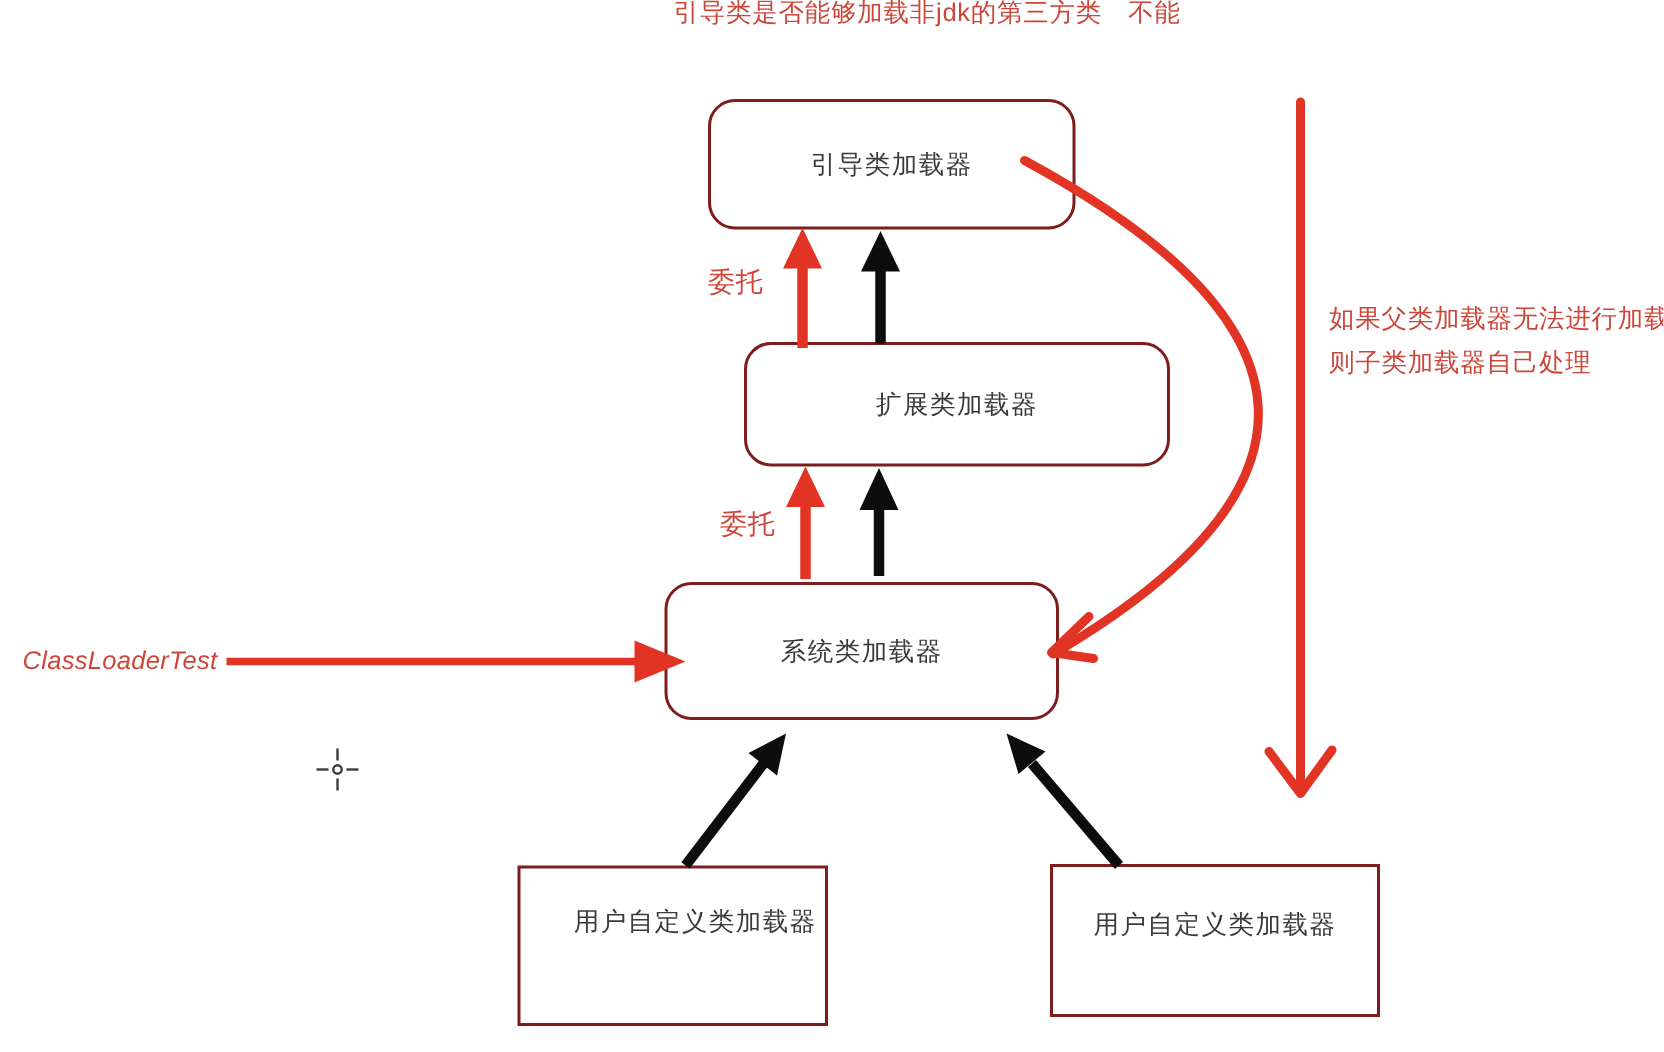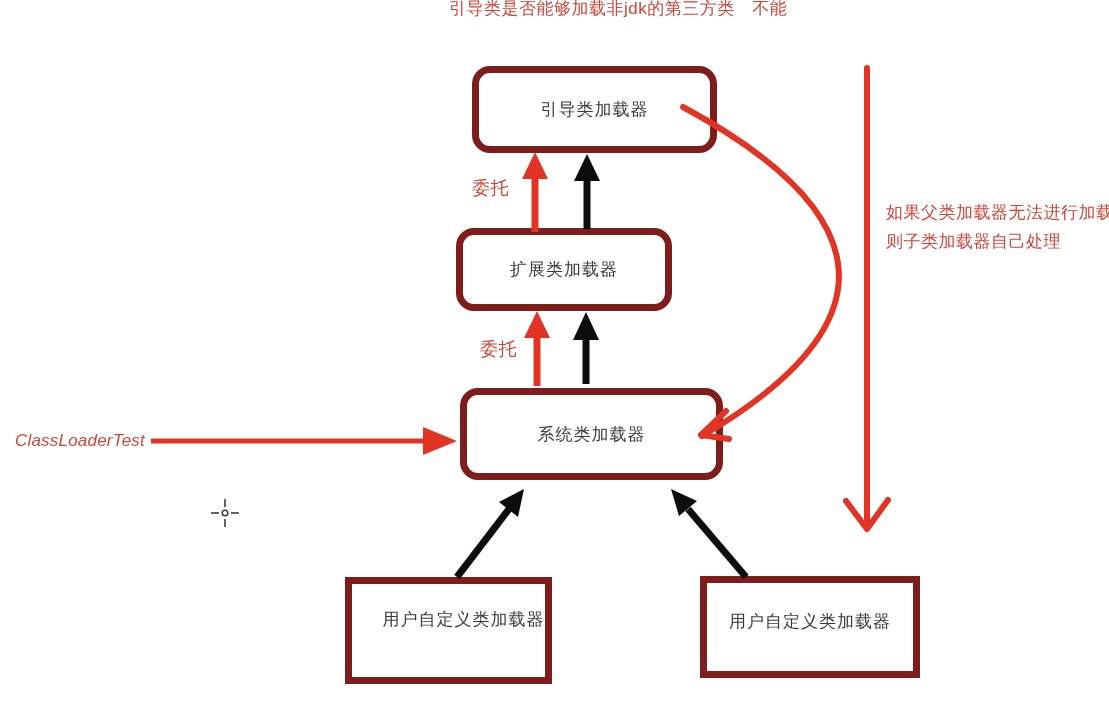--- a/index.html
+++ b/index.html
@@ -15,40 +15,40 @@
   .layer-svg {
     position: absolute;
     left: 0; top: 0;
     width: 1109px; height: 701px;
     z-index: 2;
     pointer-events: none;
   }
   .node {
     position: absolute;
     background: #ffffff;
-    border: 7px solid #7f1d1d;
+    border: 2px solid #7f1d1d;
     z-index: 1;
     display: flex;
   }
   .node.rounded { border-radius: 18px; }
   .node-label {
     width: 100%;
     color: #3a3a3a;
     font-size: 17px;
     letter-spacing: 1px;
     white-space: nowrap;
   }
   .center-label {
     display: flex;
     align-items: center;
     justify-content: center;
   }
   #node-bootstrap { left: 472px; top: 66px;  width: 245px; height: 87px; }
-  #node-extension { left: 456px; top: 228px; width: 216px; height: 83px; }
-  #node-system    { left: 460px; top: 388px; width: 263px; height: 92px; justify-content: center; }
+  #node-extension { left: 496px; top: 228px; width: 284px; height: 83px; }
+  #node-system    { left: 443px; top: 388px; width: 263px; height: 92px; justify-content: center; }
   #node-user-left  { left: 345px; top: 577px; width: 207px; height: 107px; }
   #node-user-right { left: 700px; top: 576px; width: 220px; height: 102px; }
   #node-user-left .node-label {
     display: flex; justify-content: center;
     padding-top: 24px; padding-left: 30px;
   }
   #node-user-right .node-label {
     display: flex; justify-content: center;
     padding-top: 27px;
   }

